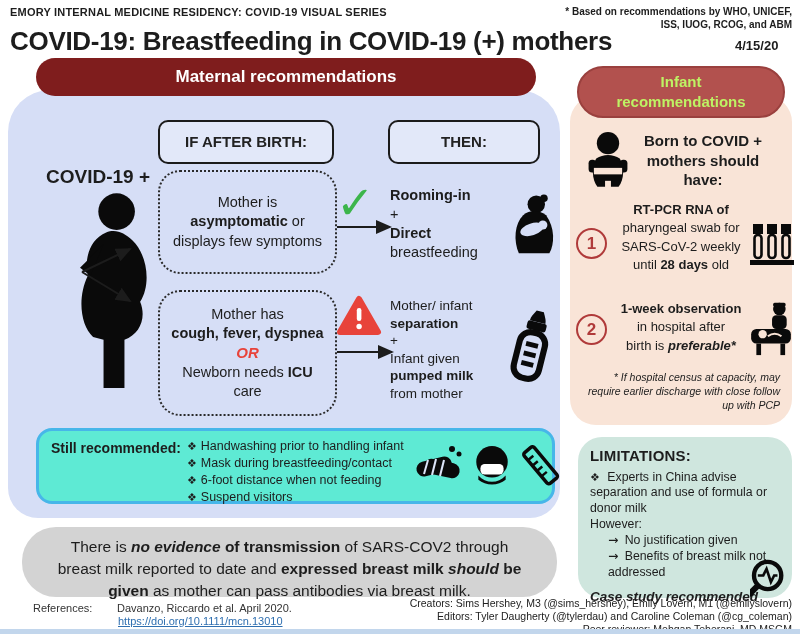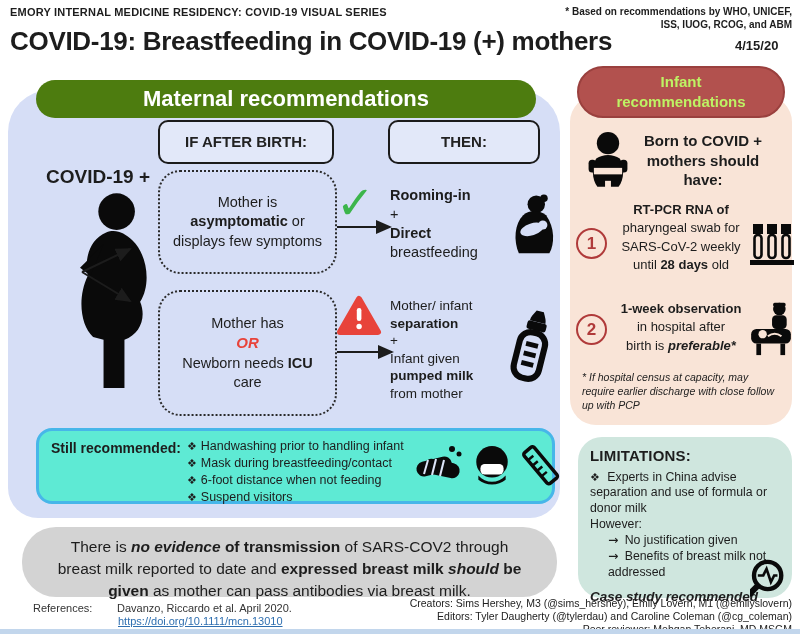--- a/index.html
+++ b/index.html
@@ -6,22 +6,22 @@
   #stage{position:relative;width:800px;height:634px;background:#ffffff;overflow:hidden;
          font-family:"Liberation Sans","DejaVu Sans",sans-serif;color:#1d1d1d;}
   .abs{position:absolute;}
   
   .series{left:10px;top:6px;font-size:11px;font-weight:bold;letter-spacing:.2px;}
   .basedon{right:8px;top:5px;font-size:10px;font-weight:bold;text-align:right;line-height:1.3;width:230px;}
   .title{left:10px;top:26px;font-size:26px;font-weight:bold;letter-spacing:-.3px;}
   .date{left:735px;top:38px;font-size:13px;font-weight:600;}
   
   .mpanel{left:8px;top:90px;width:552px;height:428px;background:#d6def6;border-radius:42px 42px 30px 30px;}
-  .mbanner{left:36px;top:80px;width:500px;height:38px;background:#4d7c0f;border-radius:19px;
-           color:#fff;font-weight:bold;font-size:22px;text-align:center;line-height:38px;}
+  .mbanner{left:36px;top:58px;width:500px;height:38px;background:#7f1d1d;border-radius:19px;
+           color:#fff;font-weight:bold;font-size:17px;text-align:center;line-height:38px;}
   .condhdr{border:2.5px solid #1b1b1b;border-radius:10px;background:rgba(255,255,255,.30);
            font-size:15px;font-weight:600;text-align:center;color:#222;}
   .ifbox{left:158px;top:120px;width:172px;height:40px;line-height:40px;}
   .thenbox{left:388px;top:120px;width:148px;height:40px;line-height:40px;}
   .covidlabel{left:28px;top:166px;width:140px;text-align:center;font-size:19px;font-weight:bold;}
   .dotted{border:2.2px dotted #2a2a2a;border-radius:22px;text-align:center;font-size:14.5px;line-height:1.32;
           display:flex;flex-direction:column;justify-content:center;}
   .dot1{left:158px;top:170px;width:175px;height:100px;}
   .dot2{left:158px;top:290px;width:175px;height:122px;}
   .outcome{text-align:left;font-size:14.5px;line-height:1.3;}
@@ -52,21 +52,21 @@
            color:#bef264;font-weight:bold;font-size:15px;text-align:center;line-height:1.35;
            display:flex;align-items:center;justify-content:center;box-sizing:border-box;padding:0 28px;}
   .born{left:628px;top:131px;width:150px;text-align:center;font-weight:bold;font-size:15px;line-height:1.3;}
   .numcirc{width:27px;height:27px;border:2.5px solid #b03a3a;border-radius:50%;color:#b03a3a;
            font-weight:bold;font-size:17px;text-align:center;line-height:27px;}
   .n1{left:576px;top:228px;}
   .n2{left:576px;top:314px;}
   .item{text-align:center;font-size:13px;line-height:1.42;}
   .item1{left:608px;top:201px;width:146px;}
   .item2{left:608px;top:300px;width:146px;}
-  .ifoot{left:582px;top:370px;width:198px;text-align:left;font-style:italic;font-size:10.5px;line-height:1.35;color:#222;}
+  .ifoot{left:582px;top:370px;width:198px;text-align:right;font-style:italic;font-size:10.5px;line-height:1.35;color:#222;}
   
   .limit{left:578px;top:437px;width:214px;height:161px;background:#cfe6de;border-radius:24px;
          box-sizing:border-box;padding:9px 10px 8px 12px;font-size:12.3px;line-height:1.3;}
   .limit h3{margin:0 0 4px 0;font-size:15px;letter-spacing:.2px;}
   .limit .arrows{margin-left:18px;}
   .arrowg{font-family:"DejaVu Sans",sans-serif;margin-right:3px;}
   .case{font-weight:bold;font-style:italic;font-size:13.5px;margin-top:7px;}
   .bottom-strip{left:0;top:629px;width:800px;height:5px;background:#c2d6ec;}
   svg{display:block;}
 </style>
@@ -126,20 +126,21 @@
       <circle cx="25" cy="9" r="8" fill="#0a0a0a"></circle>
       <circle cx="32" cy="3.5" r="3.5" fill="#0a0a0a"></circle>
       <path d="M13 19 C 5 27, 4 42, 9 54 L 37 54 C 42 45, 42 30, 34 19 C 27 14, 19 14, 13 19 Z" fill="#0a0a0a"></path>
       <ellipse cx="21" cy="32" rx="11" ry="5.5" fill="#d6def6" transform="rotate(-18 21 32)"></ellipse>
       <circle cx="31" cy="28" r="4.2" fill="#d6def6"></circle>
     </svg>
   </div>
 
   <div class="abs dotted dot2">
     <div><span>Mother has</span></div>
+    <div><b class="blk">cough, fever, dyspnea</b></div>
     <div><span class="orred">OR</span></div>
     <div><span>Newborn needs </span><b class="blk">ICU</b></div>
     <div><span>care</span></div>
   </div>
 
   <div class="abs" style="left:336px;top:294px;">
     <svg width="46" height="44" viewBox="0 0 46 42">
       <path d="M23 4 L42 37 L4 37 Z" fill="#e8433a" stroke="#e8433a" stroke-width="6" stroke-linejoin="round"></path>
       <rect x="20.8" y="13" width="4.6" height="13" rx="2.2" fill="#fff"></rect>
       <circle cx="23.1" cy="31.5" r="2.7" fill="#fff"></circle>

